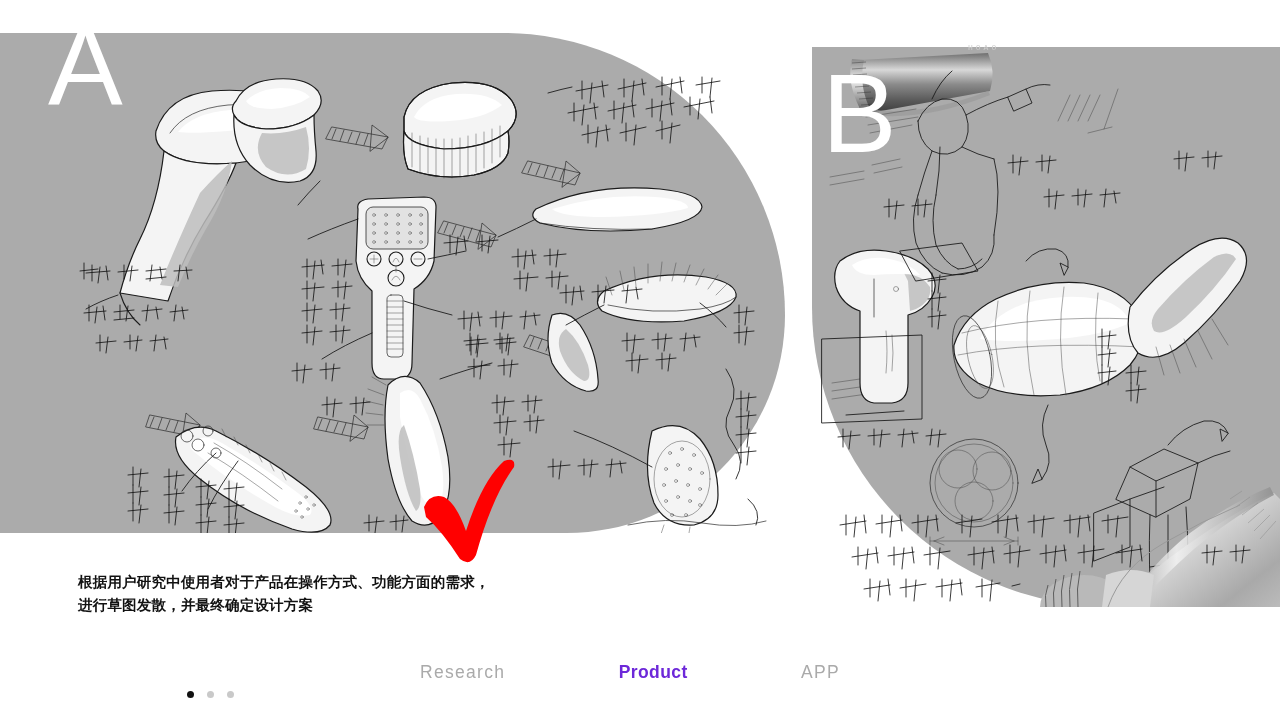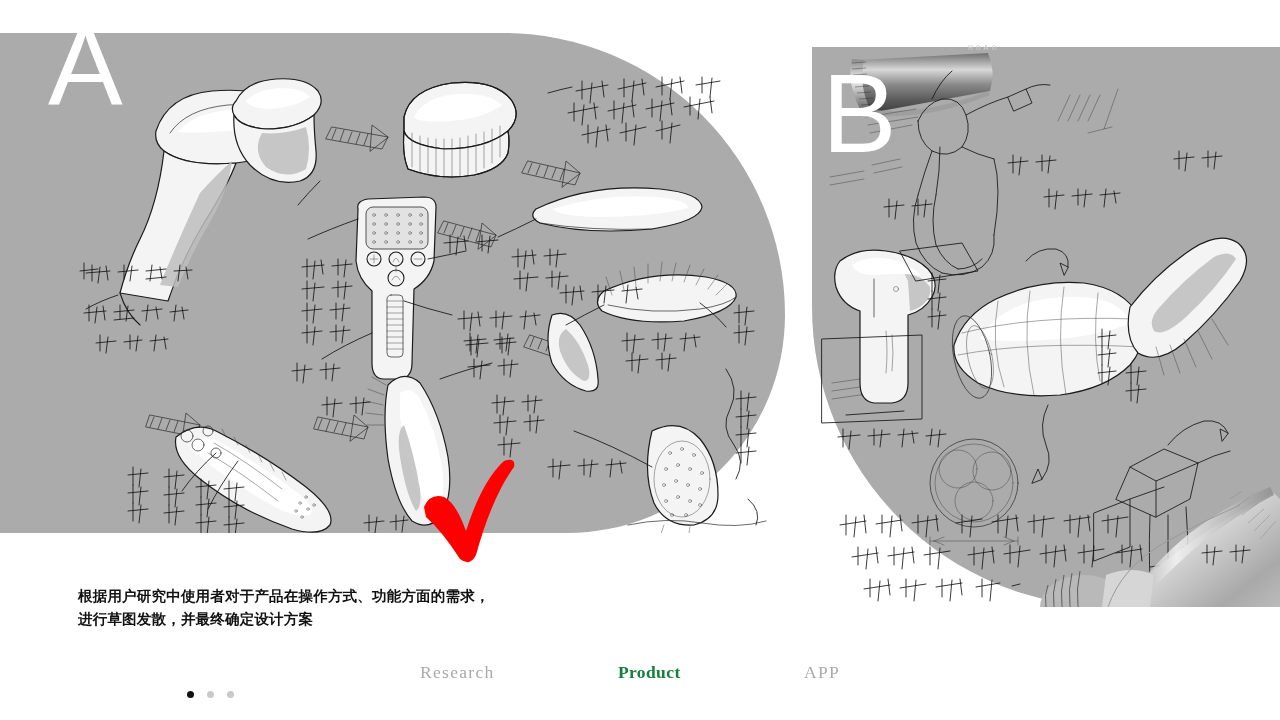--- a/index.html
+++ b/index.html
@@ -133,21 +133,21 @@
     left: 418px;
     top: 455px;
     width: 110px;
     height: 110px;
   }
 
   
   .caption {
     position: absolute;
     left: 78px;
-    top: 585px;
+    top: 571px;
     width: 560px;
     font-size: 14.5px;
     line-height: 1.62;
     color: #121212;
     font-family: "DejaVu Sans", "Liberation Sans", sans-serif;
     font-weight: 700;
     white-space: pre-line;
     letter-spacing: 0.2px;
   }
 
@@ -165,28 +165,28 @@
     top: 0;
     width: 420px;
     display: flex;
     justify-content: space-between;
     align-items: flex-start;
   }
   .nav-item {
     font-size: 17.5px;
     letter-spacing: 1.3px;
     color: #aaaaaa;
-    font-family: Liberation Serif, serif;
+    font-family: Liberation Sans, sans-serif;
     font-weight: 400;
     cursor: pointer;
     white-space: nowrap;
     text-align: center;
   }
   .nav-item.active {
-    color: #15803d;
+    color: #6d28d9;
     font-weight: 700;
     letter-spacing: 0.4px;
   }
   .dots {
     position: absolute;
     left: 0;
     top: 29px;
     width: 420px;
     display: flex;
     justify-content: center;

